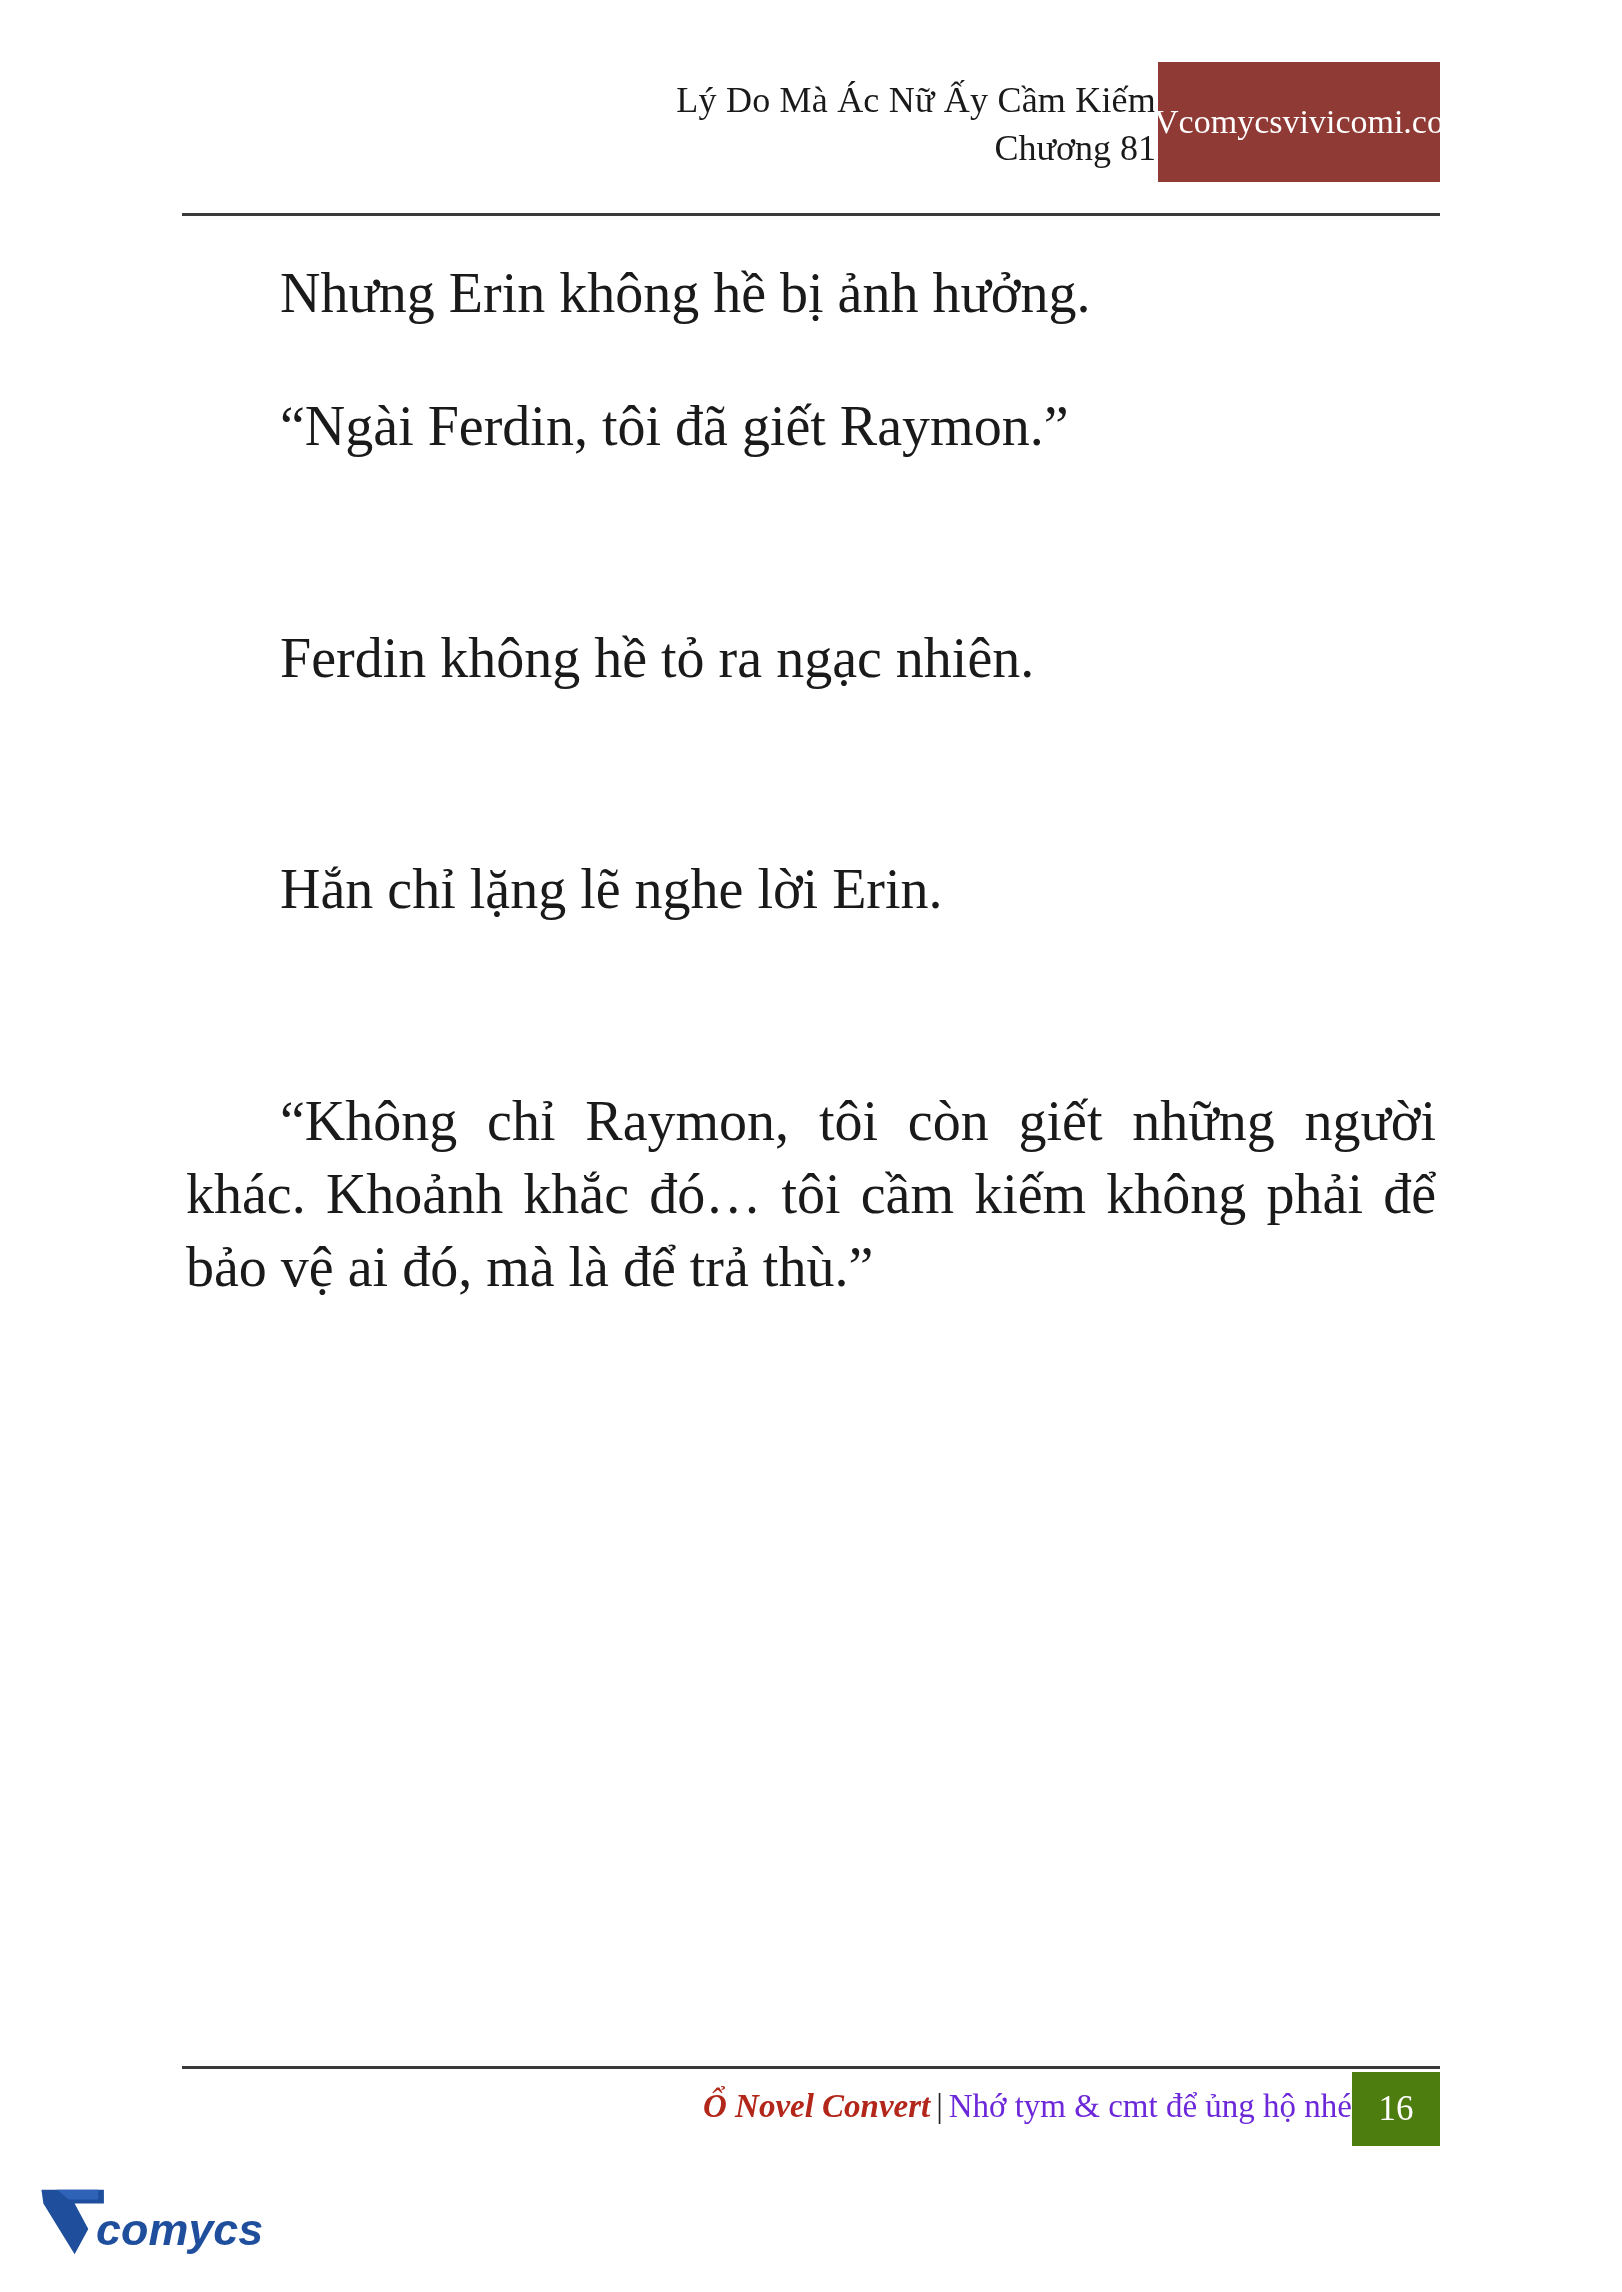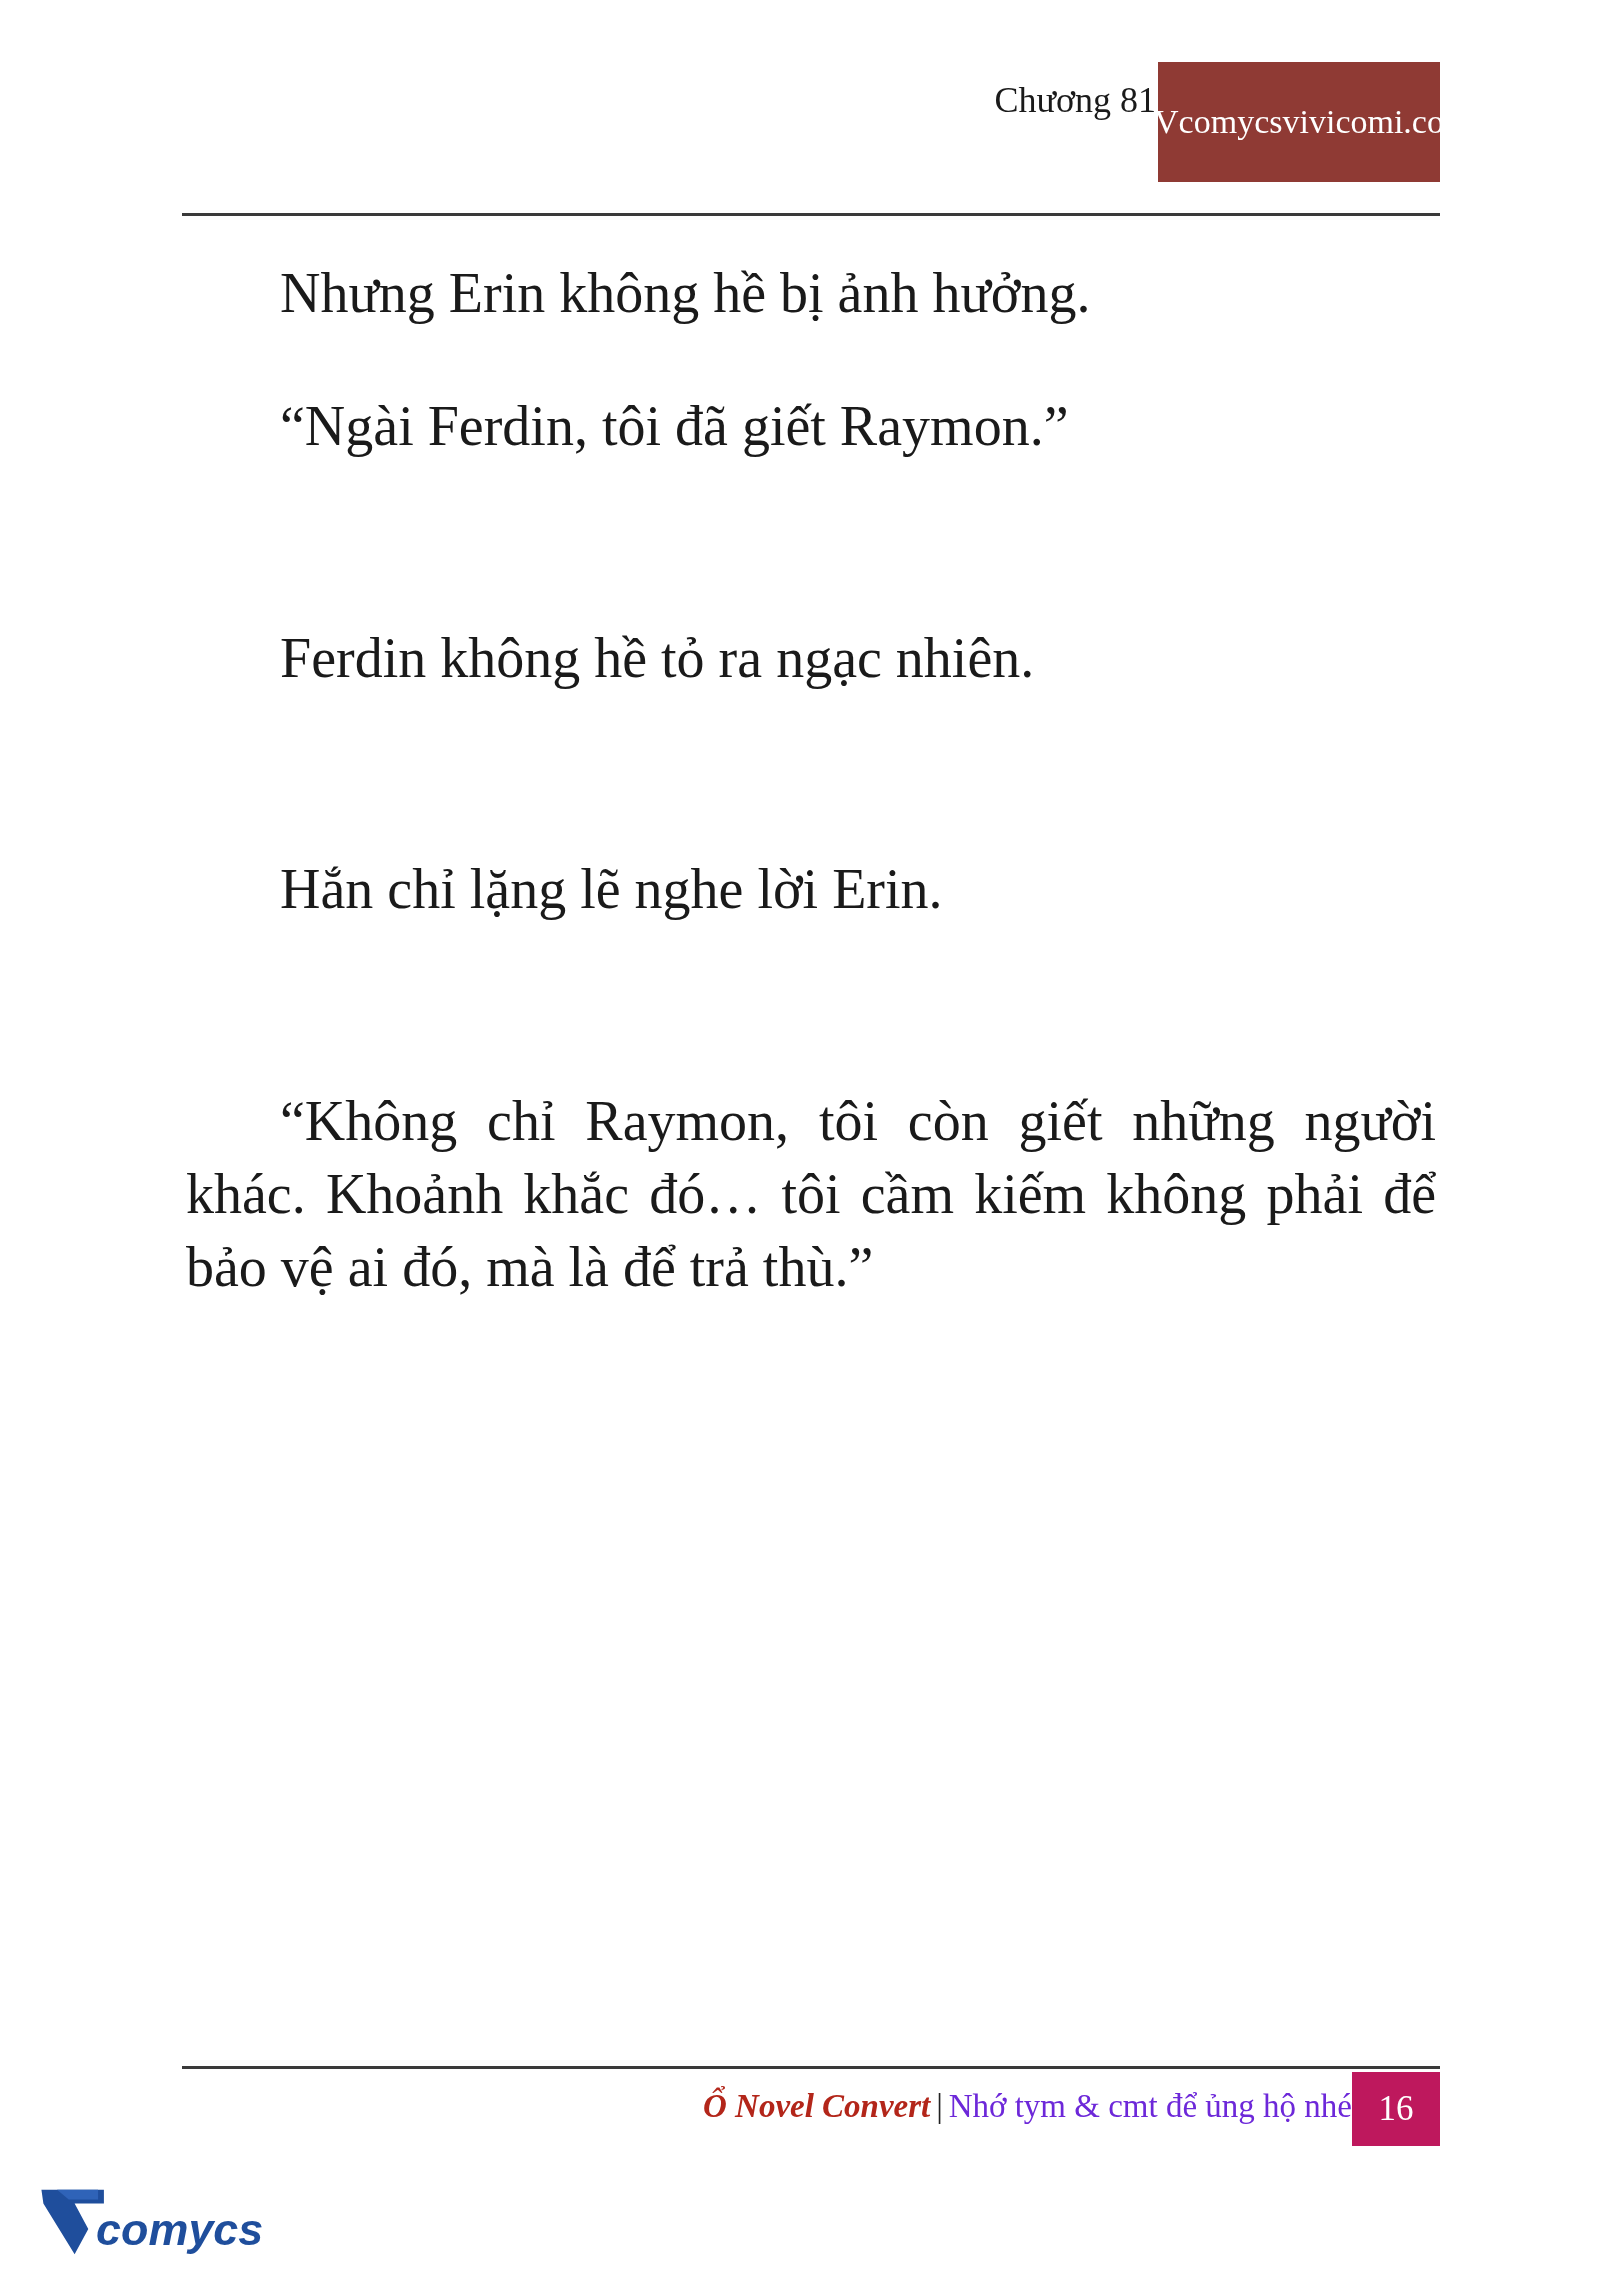--- a/index.html
+++ b/index.html
@@ -126,21 +126,21 @@
   }
   .footer-note {
     color: #6d28d9;
   }
   .footer-page {
     position: absolute;
     right: 0;
     top: -7.8px;
     width: 88px;
     height: 74px;
-    background: #be185d;
+    background: #4d7c0f;
     color: #ffffff;
     font-size: 35px;
     display: flex;
     align-items: center;
     justify-content: center;
   }
 
   
   .logo {
     position: absolute;
@@ -152,20 +152,21 @@
   }
   .logo svg { display: block; }
 </style>
 </head>
 <body>
 
 <div class="page">
 
   <div class="header">
     <div class="header-titles">
+      <div class="header-title">Lý Do Mà Ác Nữ Ấy Cầm Kiếm</div>
       <div class="header-chapter">Chương 81</div>
     </div>
     <div class="header-badge">
       <span>Vcomycs</span>
       <span>vivicomi.co</span>
     </div>
     <div class="header-rule"></div>
   </div>
 
   <div class="content">

